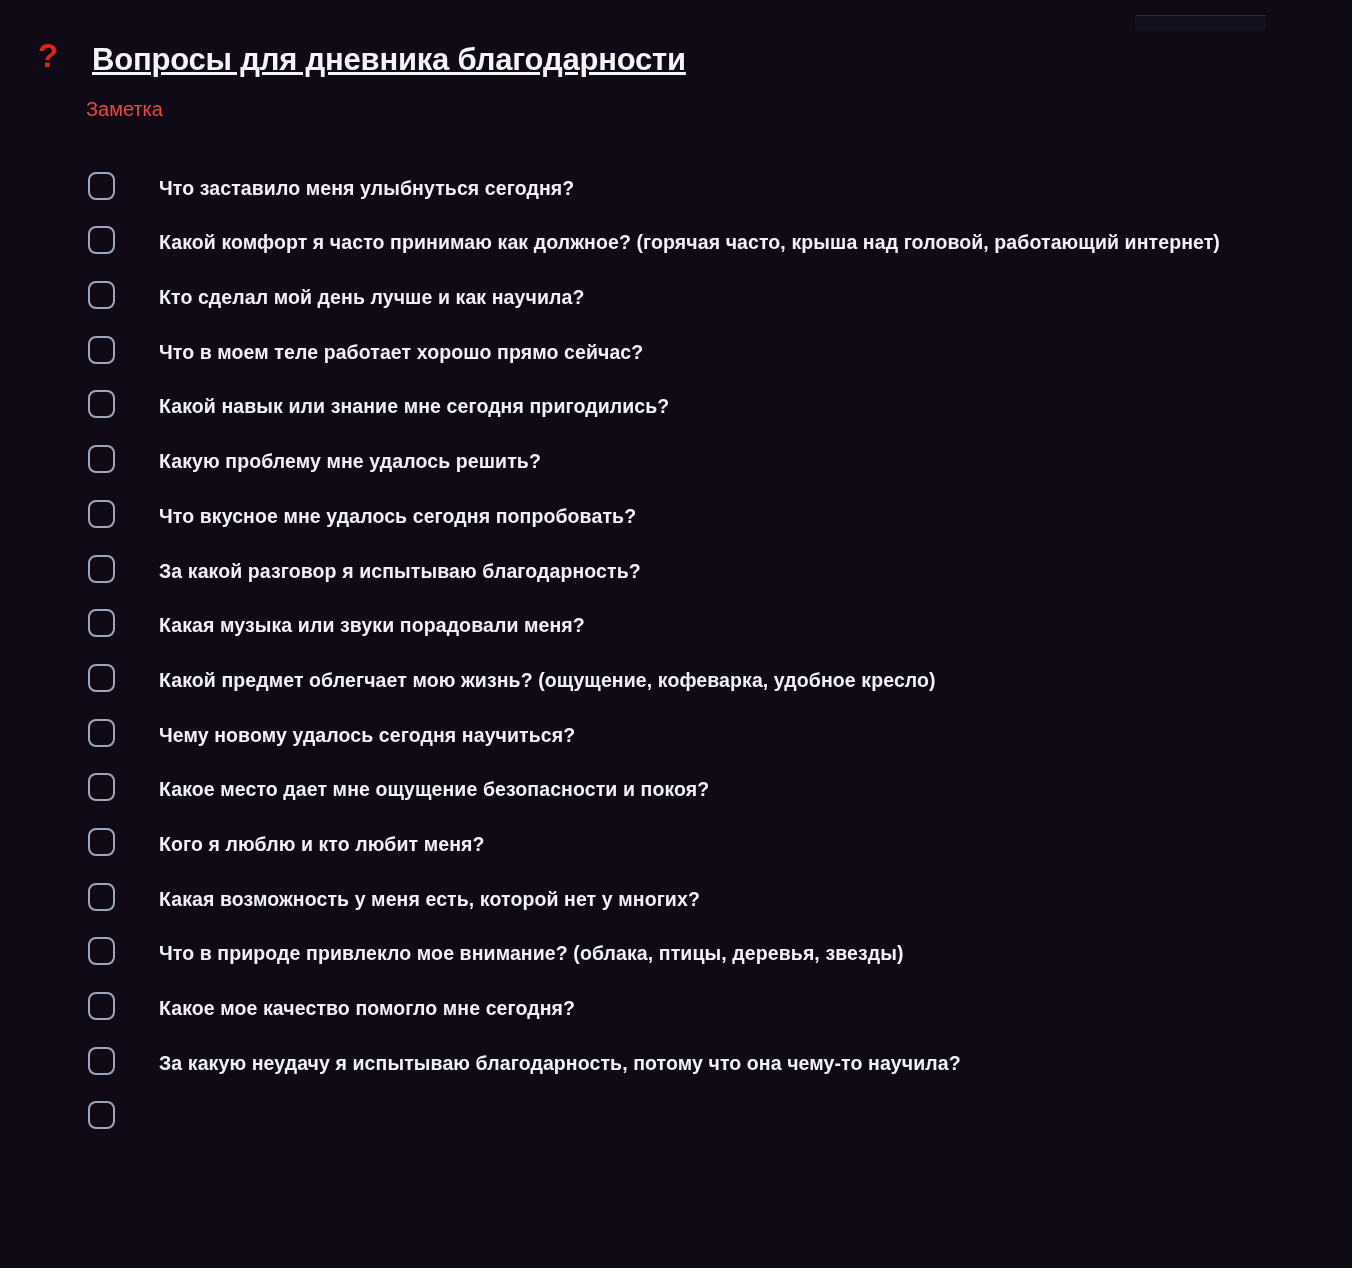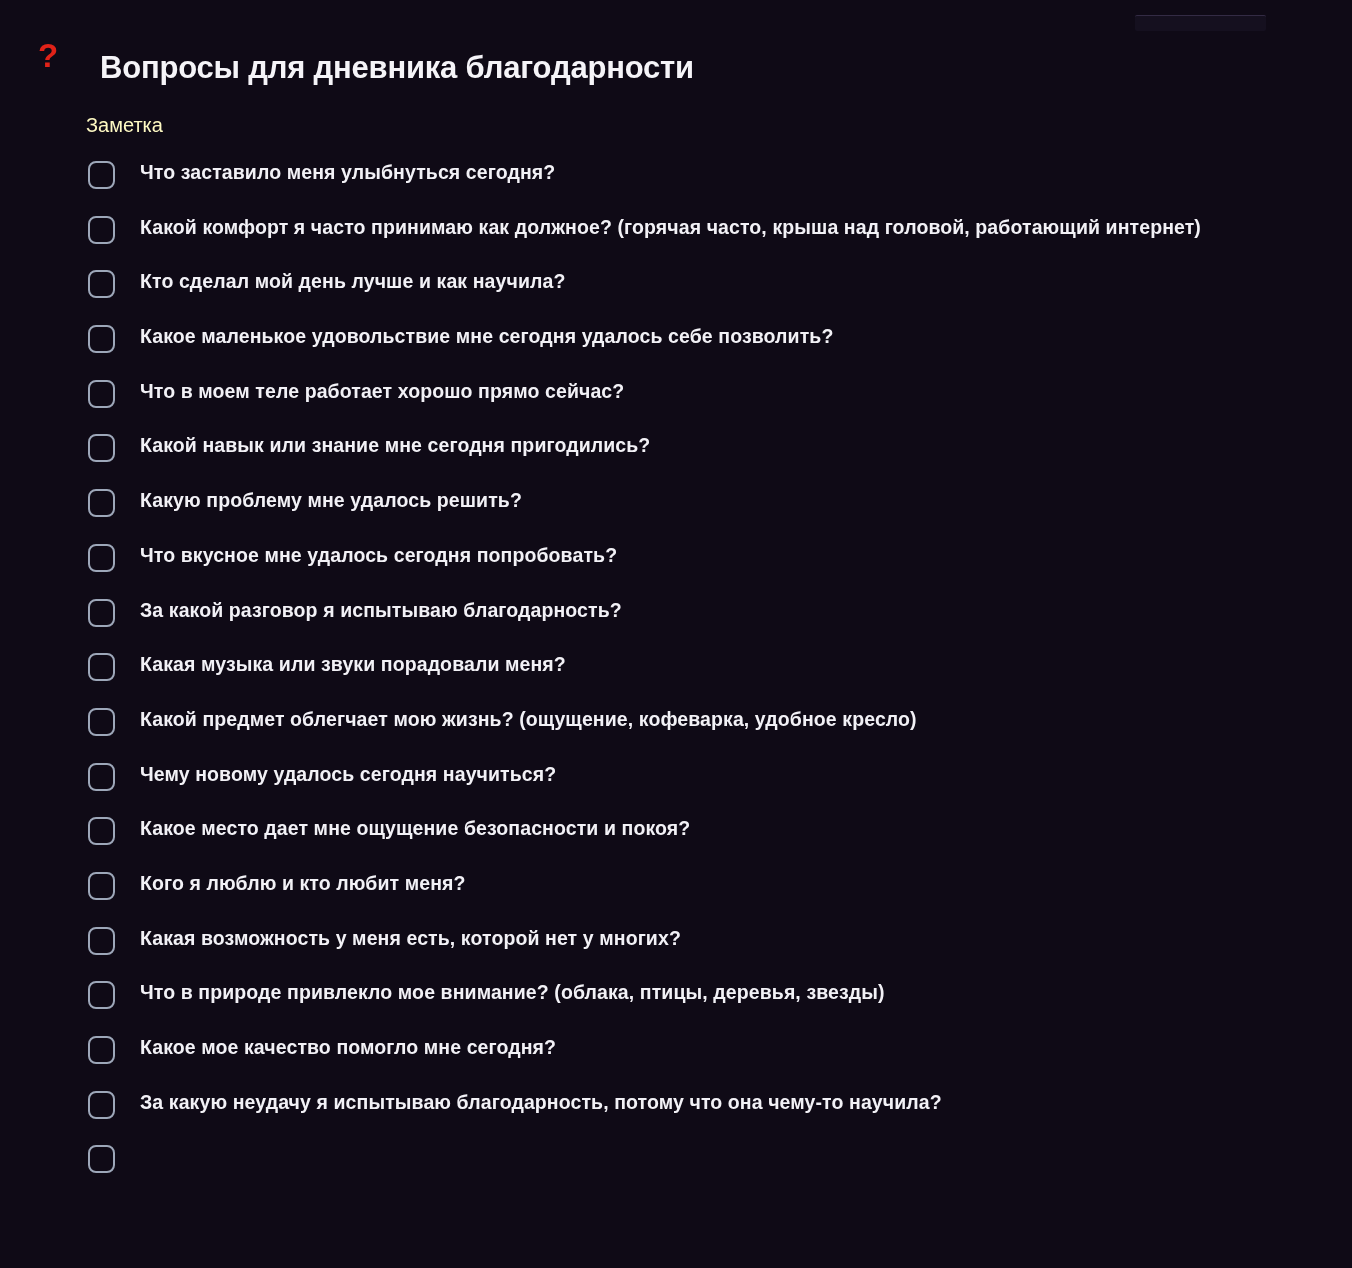--- a/index.html
+++ b/index.html
@@ -27,43 +27,45 @@
   .page-icon {
     width: 50px;
     flex: 0 0 50px;
     font-size: 33px;
     font-weight: 700;
     color: #e02218;
     line-height: 44px;
     padding-left: 2px;
   }
   .page-title {
-    margin: 12px;
+    margin: 4px;
     font-size: 31px;
     font-weight: 700;
     line-height: 44px;
     letter-spacing: -0.2px;
     color: #f5f4f8;
+    text-decoration: underline;
   }
   .note-placeholder {
     margin-left: 50px;
     margin-top: 10px;
     font-size: 20px;
     line-height: 26px;
-    color: #fef9c3;
+    color: #ef4444;
     font-weight: 400;
   }
   .checklist {
     margin-left: 52px;
     margin-top: 23px;
   }
   .check-row {
     height: 54.7px;
     display: flex;
-    align-items: flex-start;
+    align-items: flex-end;
+    gap: 19px;
   }
   .checkbox {
     flex: 0 0 auto;
     width: 23px;
     height: 24px;
     border: 2.5px solid #9da7b9;
     border-radius: 8px;
     background: transparent;
     cursor: pointer;
   }
@@ -106,24 +108,20 @@
   <div class="check-row">
     <span class="checkbox"></span>
     <span class="check-label">Какой комфорт я часто принимаю как должное? (горячая часто, крыша над головой, работающий интернет)</span>
   </div>
 
   <div class="check-row">
     <span class="checkbox"></span>
     <span class="check-label">Кто сделал мой день лучше и как научила?</span>
   </div>
 
-  <div class="check-row">
-    <span class="checkbox"></span>
-    <span class="check-label">Какое маленькое удовольствие мне сегодня удалось себе позволить?</span>
-  </div>
 
   <div class="check-row">
     <span class="checkbox"></span>
     <span class="check-label">Что в моем теле работает хорошо прямо сейчас?</span>
   </div>
 
   <div class="check-row">
     <span class="checkbox"></span>
     <span class="check-label">Какой навык или знание мне сегодня пригодились?</span>
   </div>

